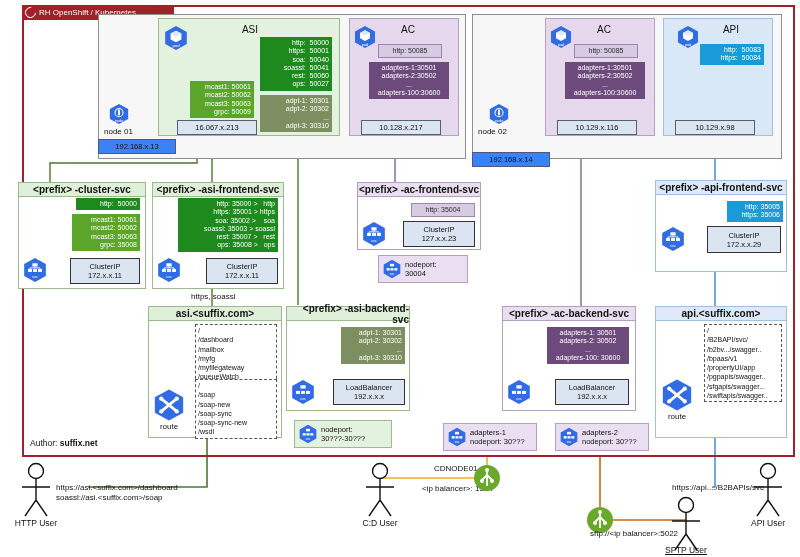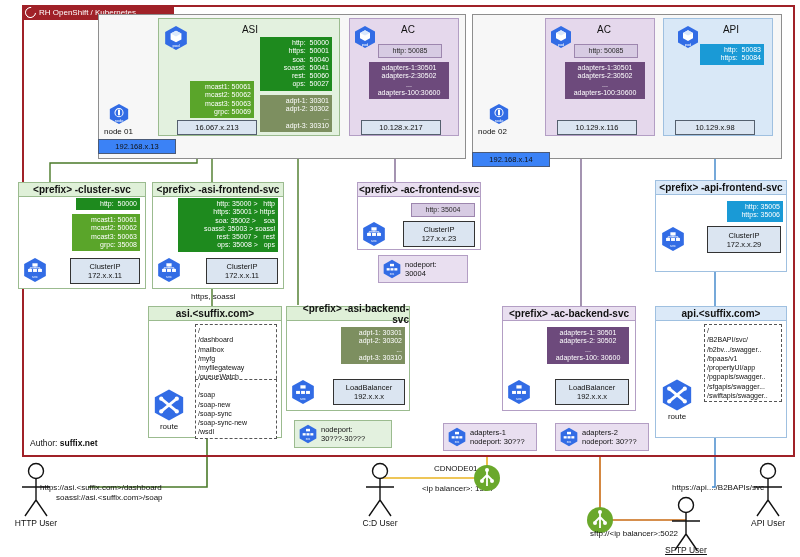--- a/index.html
+++ b/index.html
@@ -449,21 +449,21 @@
   <b>suffix.net</b>
 </div>
 
 <div class="abs" style="left:8px;top:462px;width:56px;height:56px;">
   <svg viewBox="0 0 56 56" width="56" height="56" xmlns="http://www.w3.org/2000/svg">
     <circle cx="28" cy="9" r="7.5" fill="#fff" stroke="#111" stroke-width="1.4"></circle>
     <path d="M28 16.5 L28 38 M14 25 L42 25 M28 38 L17 54 M28 38 L39 54" stroke="#111" stroke-width="1.4" fill="none"></path>
   </svg>
 </div>
 <div class="abs actor-name" style="left:0px;top:518px;width:72px;">HTTP User</div>
-<div class="abs edgelbl" style="left:40px;top:483px;">https://asi.&lt;suffix.com&gt;/dashboard</div>
+<div class="abs edgelbl" style="left:56px;top:483px;">https://asi.&lt;suffix.com&gt;/dashboard</div>
 <div class="abs edgelbl" style="left:56px;top:493px;">soassl://asi.&lt;suffix.com&gt;/soap</div>
 
 <div class="abs" style="left:352px;top:462px;width:56px;height:56px;">
   <svg viewBox="0 0 56 56" width="56" height="56" xmlns="http://www.w3.org/2000/svg">
     <circle cx="28" cy="9" r="7.5" fill="#fff" stroke="#111" stroke-width="1.4"></circle>
     <path d="M28 16.5 L28 38 M14 25 L42 25 M28 38 L17 54 M28 38 L39 54" stroke="#111" stroke-width="1.4" fill="none"></path>
   </svg>
 </div>
 <div class="abs actor-name" style="left:344px;top:518px;width:72px;">C:D User</div>
 <div class="abs edgelbl" style="left:434px;top:464px;">CDNODE01</div>

